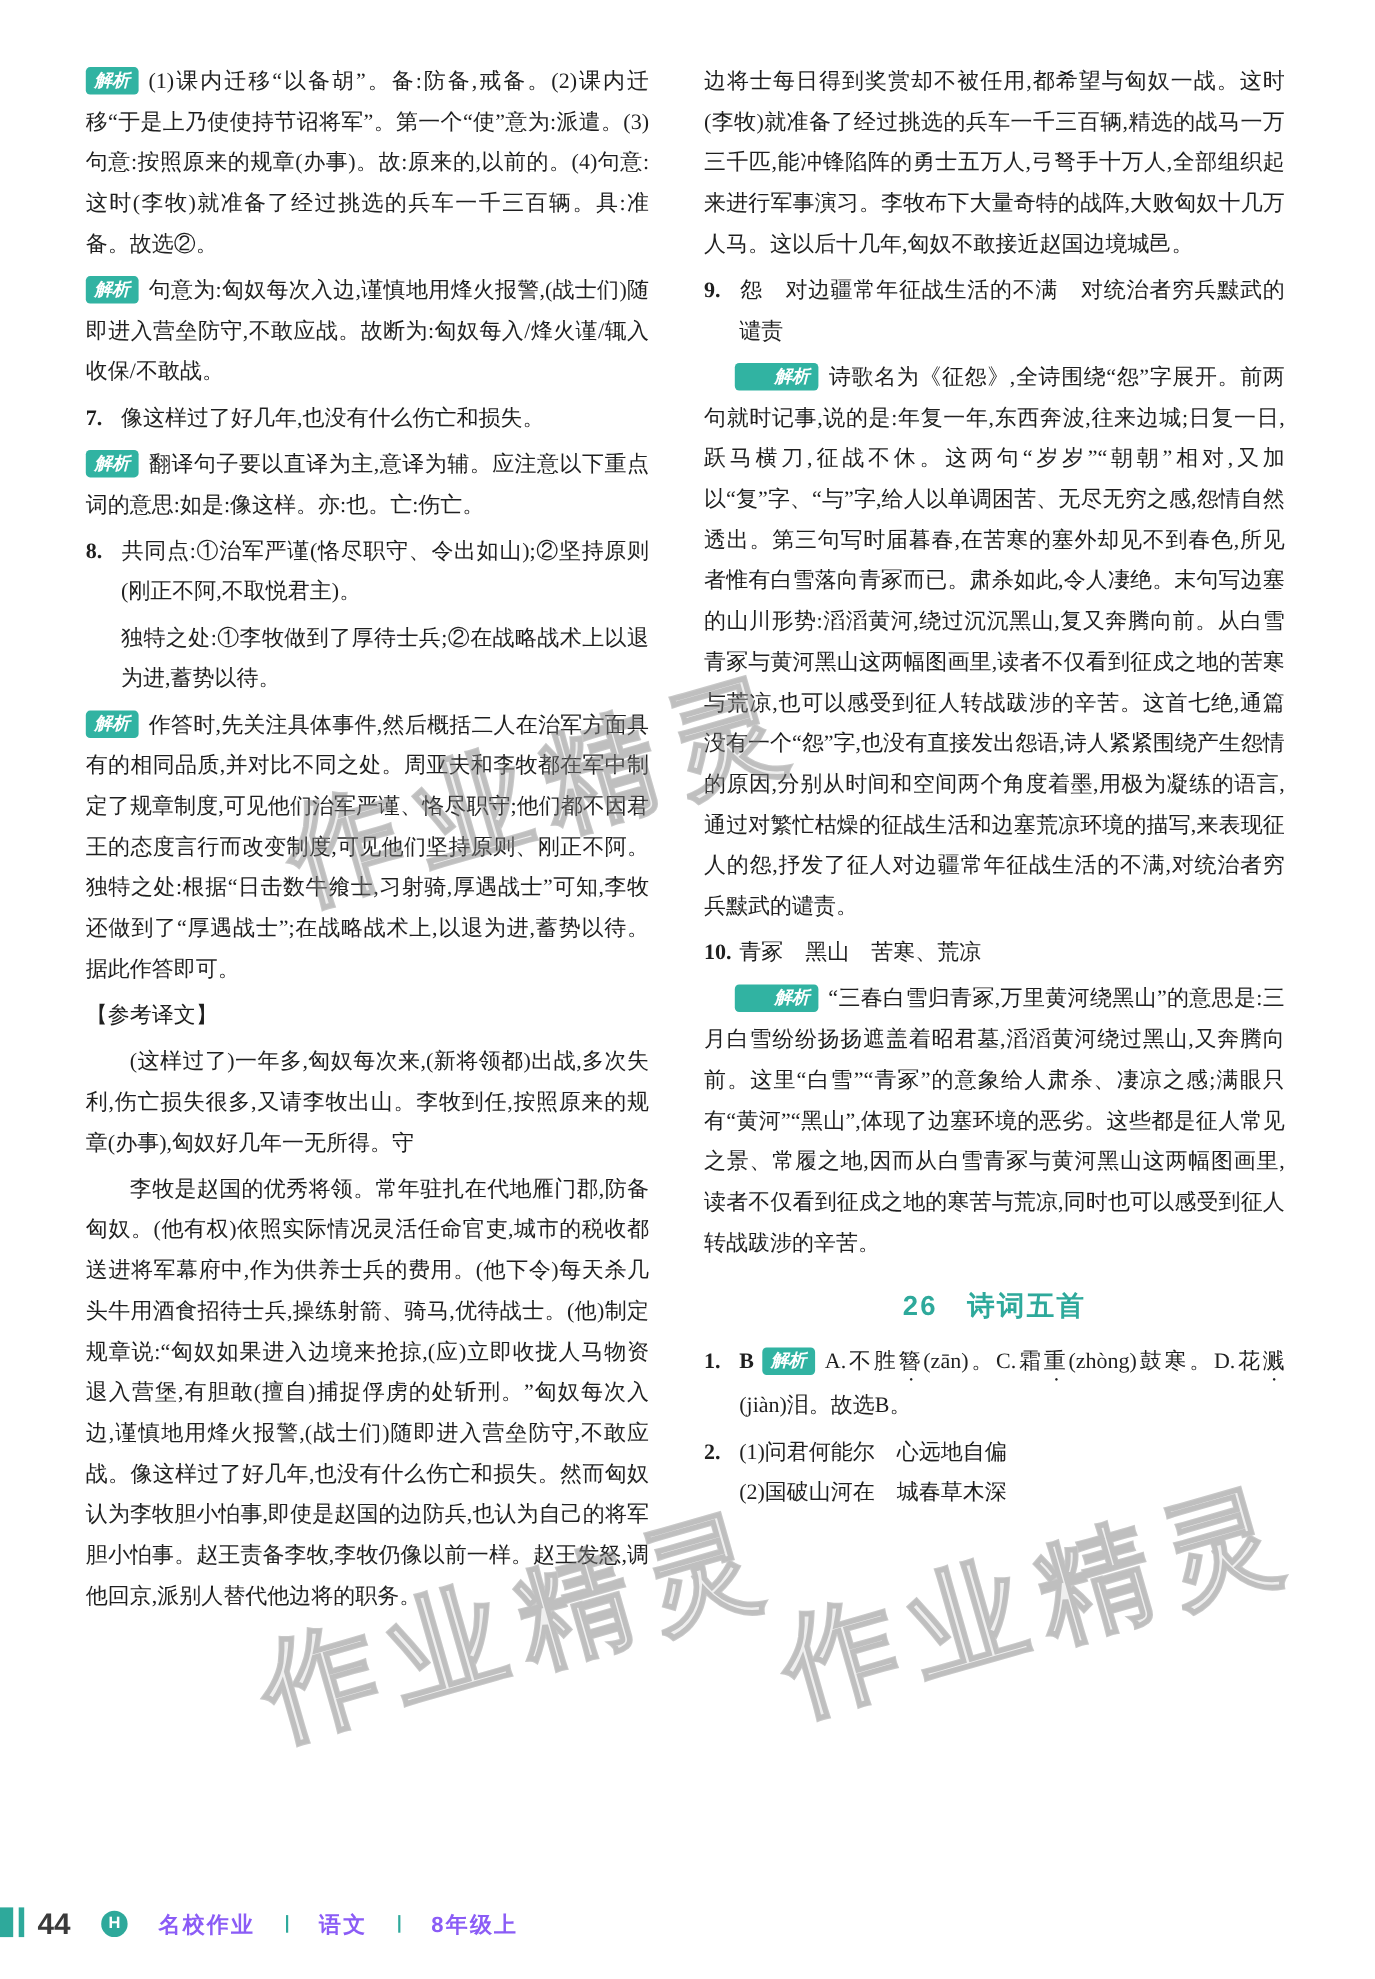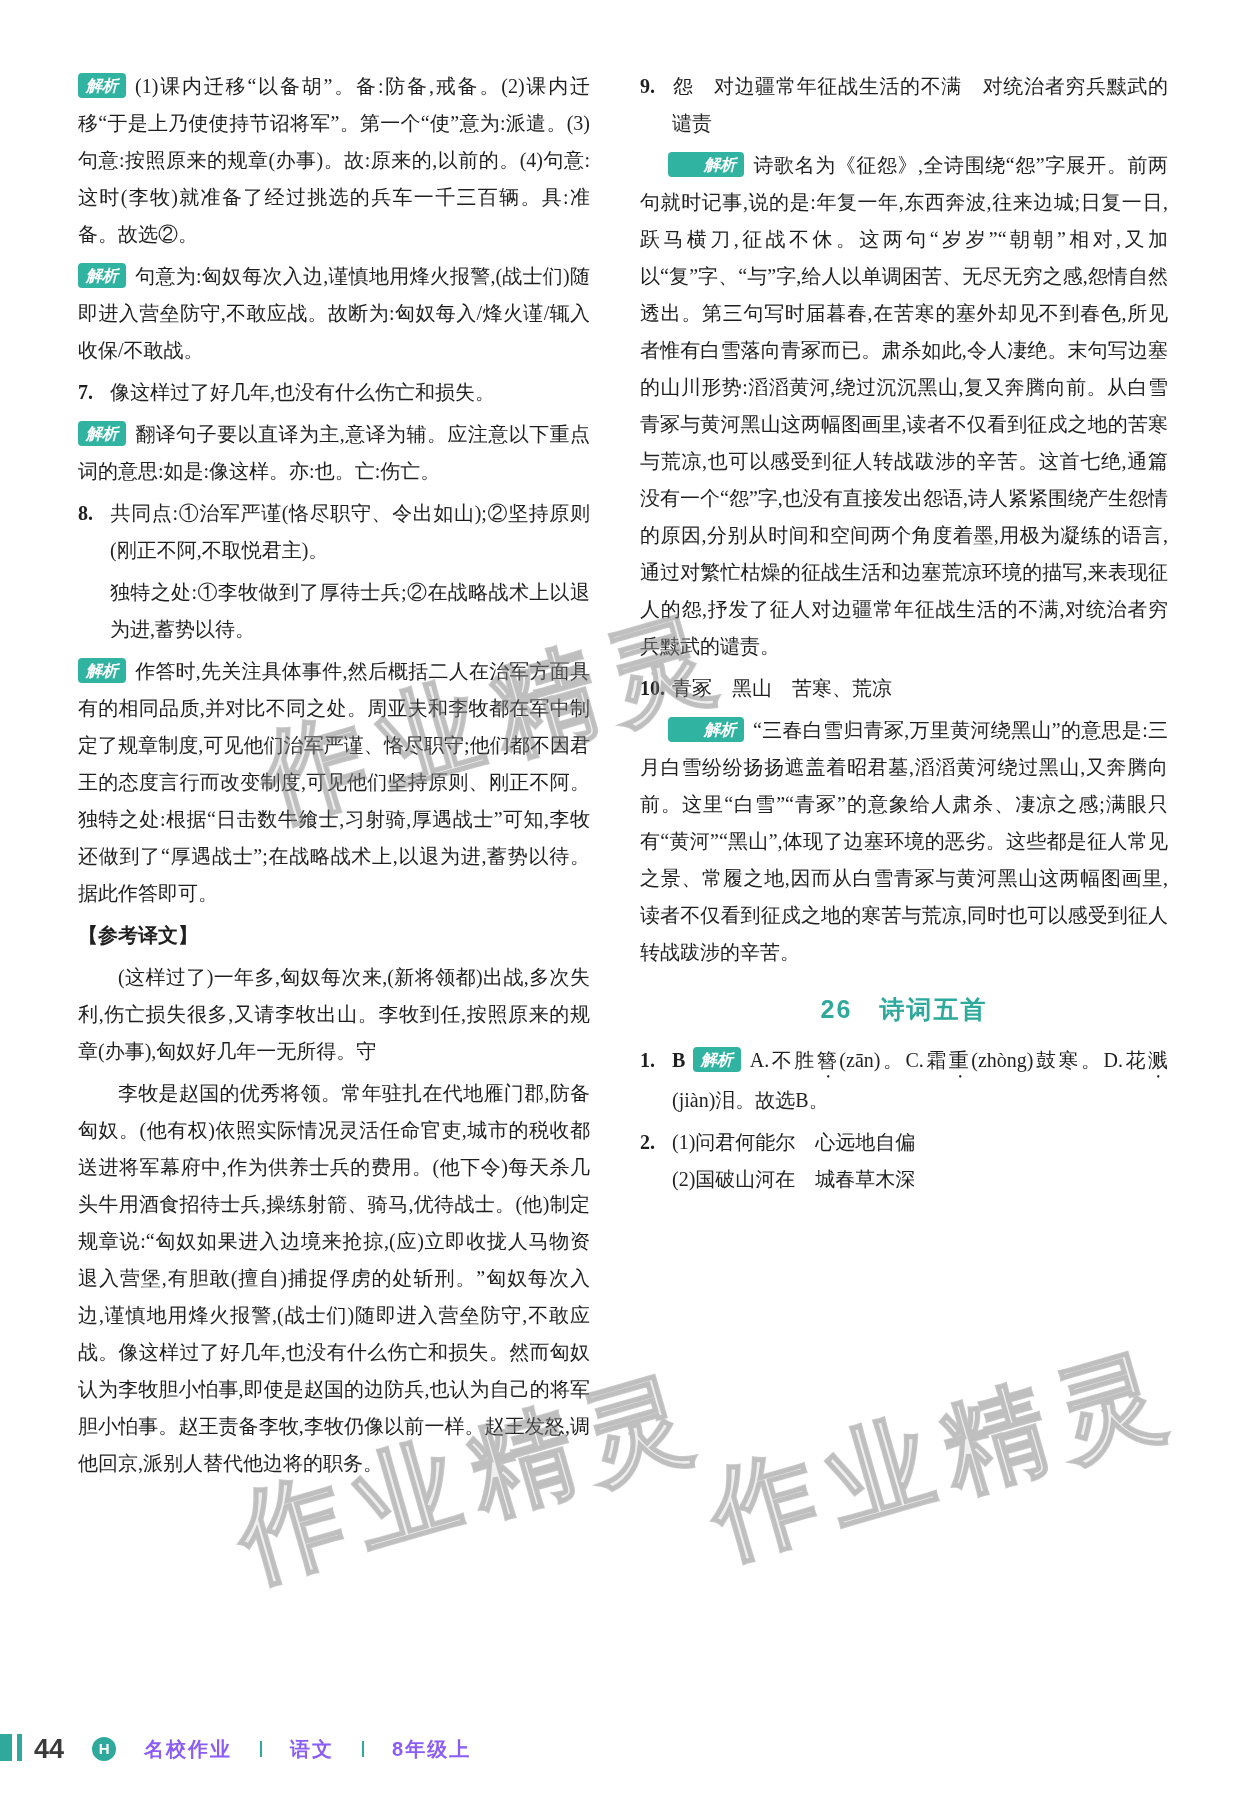--- a/index.html
+++ b/index.html
@@ -3,40 +3,39 @@
 <meta charset="utf-8">
 <style>
   html,body { margin:0; padding:0; background:#ffffff; }
   .page {
     position:relative; width:1250px; height:1799px; background:#ffffff;
     overflow:hidden; font-family:"Liberation Serif", serif; color:#1f1f1f;
   }
   .col {
     position:absolute; top:56px; font-size:20px; line-height:37px;
     text-align:justify;
-    margin-top:12px;
   }
   .col-left  { left:78px;  width:512px; }
   .col-right { left:640px; width:528px; }
   .col p { margin:0 0 5px 0; }
   .badge {
     display:inline-block; background:#31b3a2; color:#ffffff;
     font-size:16px; line-height:23px; padding:1px 8px; border-radius:4px;
     margin-right:9px; font-style:italic; font-weight:bold;
     font-family:"Liberation Sans", sans-serif; vertical-align:2px;
     white-space:nowrap;
   }
   .item { padding-left:32px; }
   .num {
     display:inline-block; width:32px; margin-left:-32px;
     font-weight:bold; letter-spacing:0;
   }
   .answer-letter { font-weight:bold; }
   .fi { text-indent:28px; }
-  .ref-title { font-weight:bold; }
+  .ref-title { font-weight:normal; }
   .trans { text-indent:2em; }
   .section-heading {
     color:#2ea99b; font-weight:bold; font-size:25px; text-align:center;
     margin:20px 0 14px 0; font-family:"Liberation Sans", sans-serif;
     letter-spacing:2px;
   }
   .emph {
     -webkit-text-emphasis:filled dot #1f1f1f;
     text-emphasis:filled dot #1f1f1f;
     -webkit-text-emphasis-position:under right;
@@ -85,20 +84,21 @@
     <p><span class="badge">解析</span><span>翻译句子要以直译为主,意译为辅。应注意以下重点词的意思:如是:像这样。亦:也。亡:伤亡。</span></p>
     <p class="item"><span class="num">8.</span><span>共同点:①治军严谨(恪尽职守、令出如山);②坚持原则(刚正不阿,不取悦君主)。</span></p>
     <p class="item"><span>独特之处:①李牧做到了厚待士兵;②在战略战术上以退为进,蓄势以待。</span></p>
     <p><span class="badge">解析</span><span>作答时,先关注具体事件,然后概括二人在治军方面具有的相同品质,并对比不同之处。周亚夫和李牧都在军中制定了规章制度,可见他们治军严谨、恪尽职守;他们都不因君王的态度言行而改变制度,可见他们坚持原则、刚正不阿。独特之处:根据“日击数牛飨士,习射骑,厚遇战士”可知,李牧还做到了“厚遇战士”;在战略战术上,以退为进,蓄势以待。据此作答即可。</span></p>
     <p class="ref-title">【参考译文】</p>
     <p class="trans">(这样过了)一年多,匈奴每次来,(新将领都)出战,多次失利,伤亡损失很多,又请李牧出山。李牧到任,按照原来的规章(办事),匈奴好几年一无所得。守</p>
     <p class="trans">李牧是赵国的优秀将领。常年驻扎在代地雁门郡,防备匈奴。(他有权)依照实际情况灵活任命官吏,城市的税收都送进将军幕府中,作为供养士兵的费用。(他下令)每天杀几头牛用酒食招待士兵,操练射箭、骑马,优待战士。(他)制定规章说:“匈奴如果进入边境来抢掠,(应)立即收拢人马物资退入营堡,有胆敢(擅自)捕捉俘虏的处斩刑。”匈奴每次入边,谨慎地用烽火报警,(战士们)随即进入营垒防守,不敢应战。像这样过了好几年,也没有什么伤亡和损失。然而匈奴认为李牧胆小怕事,即使是赵国的边防兵,也认为自己的将军胆小怕事。赵王责备李牧,李牧仍像以前一样。赵王发怒,调他回京,派别人替代他边将的职务。</p>
   </div>
 
   <div class="col col-right">
+    <p>边将士每日得到奖赏却不被任用,都希望与匈奴一战。这时(李牧)就准备了经过挑选的兵车一千三百辆,精选的战马一万三千匹,能冲锋陷阵的勇士五万人,弓弩手十万人,全部组织起来进行军事演习。李牧布下大量奇特的战阵,大败匈奴十几万人马。这以后十几年,匈奴不敢接近赵国边境城邑。</p>
     <p class="item"><span class="num">9.</span><span>怨　对边疆常年征战生活的不满　对统治者穷兵黩武的谴责</span></p>
     <p class="fi"><span class="badge">解析</span><span>诗歌名为《征怨》,全诗围绕“怨”字展开。前两句就时记事,说的是:年复一年,东西奔波,往来边城;日复一日,跃马横刀,征战不休。这两句“岁岁”“朝朝”相对,又加以“复”字、“与”字,给人以单调困苦、无尽无穷之感,怨情自然透出。第三句写时届暮春,在苦寒的塞外却见不到春色,所见者惟有白雪落向青冢而已。肃杀如此,令人凄绝。末句写边塞的山川形势:滔滔黄河,绕过沉沉黑山,复又奔腾向前。从白雪青冢与黄河黑山这两幅图画里,读者不仅看到征戍之地的苦寒与荒凉,也可以感受到征人转战跋涉的辛苦。这首七绝,通篇没有一个“怨”字,也没有直接发出怨语,诗人紧紧围绕产生怨情的原因,分别从时间和空间两个角度着墨,用极为凝练的语言,通过对繁忙枯燥的征战生活和边塞荒凉环境的描写,来表现征人的怨,抒发了征人对边疆常年征战生活的不满,对统治者穷兵黩武的谴责。</span></p>
     <p class="item"><span class="num">10.</span><span>青冢　黑山　苦寒、荒凉</span></p>
     <p class="fi"><span class="badge">解析</span><span>“三春白雪归青冢,万里黄河绕黑山”的意思是:三月白雪纷纷扬扬遮盖着昭君墓,滔滔黄河绕过黑山,又奔腾向前。这里“白雪”“青冢”的意象给人肃杀、凄凉之感;满眼只有“黄河”“黑山”,体现了边塞环境的恶劣。这些都是征人常见之景、常履之地,因而从白雪青冢与黄河黑山这两幅图画里,读者不仅看到征戍之地的寒苦与荒凉,同时也可以感受到征人转战跋涉的辛苦。</span></p>
     <h3 class="section-heading">26　诗词五首</h3>
     <p class="item"><span class="num">1.</span><span class="answer-letter">B</span> <span class="badge">解析</span><span>A.不胜</span><span class="emph">簪</span><span>(zān)。C.霜</span><span class="emph">重</span><span>(zhòng)鼓寒。D.花</span><span class="emph">溅</span><span>(jiàn)泪。故选B。</span></p>
     <p class="item"><span class="num">2.</span><span>(1)问君何能尔　心远地自偏</span><br><span>(2)国破山河在　城春草木深</span></p>
   </div>
 
   <div class="edge-marks">

